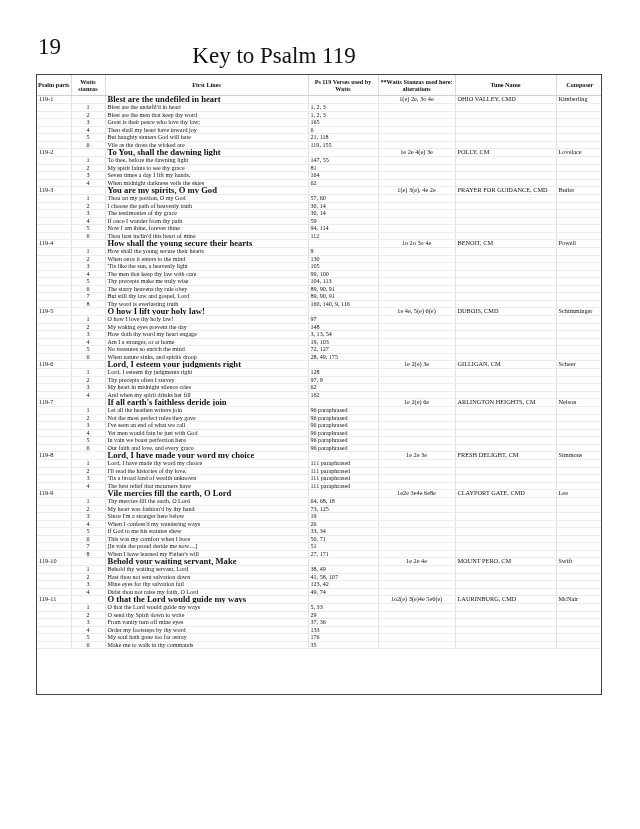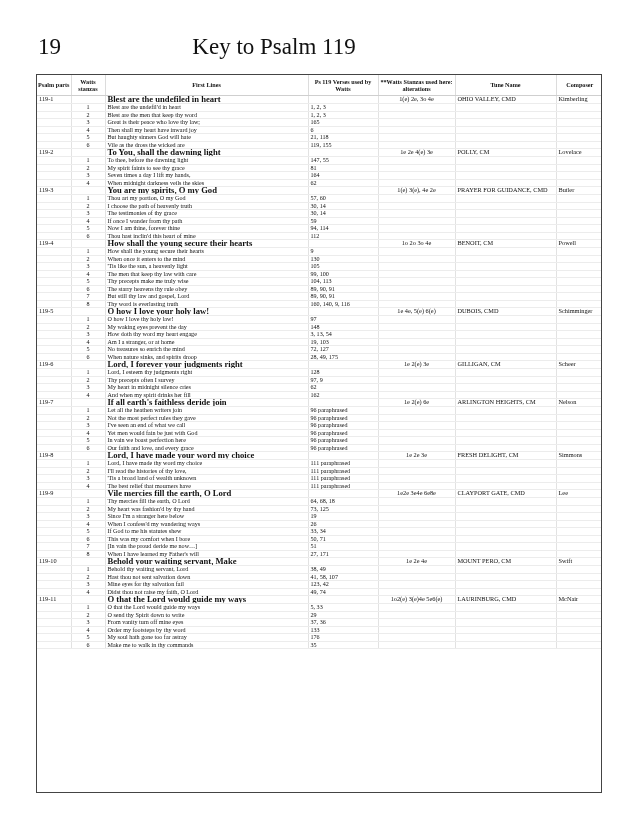--- a/index.html
+++ b/index.html
@@ -5,25 +5,25 @@
   html, body { margin: 0; padding: 0; background: #ffffff; }
   body {
     width: 640px; height: 829px; position: relative; overflow: hidden;
     font-family: "Liberation Serif", "DejaVu Serif", serif; color: #111;
   }
   .page-number {
     position: absolute; left: 38px; top: 34px;
     font-size: 23px; line-height: 26px;
   }
   .page-title {
-    position: absolute; left: 0; width: 548px; top: 34px; text-align: center;
+    position: absolute; left: 0; width: 548px; top: 43px; text-align: center;
     font-size: 23px; line-height: 26px;
   }
   .sheet {
-    position: absolute; left: 36px; top: 74px; width: 566px; height: 719px;
+    position: absolute; left: 36px; top: 74px; width: 566px; height: 621px;
     border: 1.5px solid #444; box-sizing: border-box; overflow: hidden;
   }
   table {
     border-collapse: collapse; table-layout: fixed; width: 100%;
   }
   col.c1 { width: 34px; } col.c2 { width: 34px; } col.c3 { width: 203px; }
   col.c4 { width: 70px; } col.c5 { width: 77px; } col.c6 { width: 101px; } col.c7 { width: 47px; }
   thead th {
     font-size: 6.2px; line-height: 7.5px; font-weight: bold; height: 20px;
     border-right: 1px solid #dcdcdc; border-bottom: 1px solid #cfcfcf; padding: 0 1px;
@@ -317,21 +317,21 @@
           <td class="num">8</td>
           <td>Thy word is everlasting truth</td>
           <td>160, 140, 9, 116</td>
           <td></td>
           <td></td>
           <td></td>
         </tr>
         <tr class="group">
           <td>119-5</td>
           <td></td>
-          <td class="title">O how I love your holy law!</td>
+          <td class="title">O how I lift your holy law!</td>
           <td></td>
           <td class="center">1e 4e, 5(e) 6(e)</td>
           <td>DUBOIS, CMD</td>
           <td>Schimminger</td>
         </tr>
         <tr>
           <td></td>
           <td class="num">1</td>
           <td>O how I love thy holy law!</td>
           <td>97</td>
@@ -380,21 +380,21 @@
           <td class="num">6</td>
           <td>When nature sinks, and spirits droop</td>
           <td>28, 49, 175</td>
           <td></td>
           <td></td>
           <td></td>
         </tr>
         <tr class="group">
           <td>119-6</td>
           <td></td>
-          <td class="title">Lord, I forever your judgments right</td>
+          <td class="title">Lord, I esteem your judgments right</td>
           <td></td>
           <td class="center">1e 2(e) 3e</td>
           <td>GILLIGAN, CM</td>
           <td>Scheer</td>
         </tr>
         <tr>
           <td></td>
           <td class="num">1</td>
           <td>Lord, I esteem thy judgments right</td>
           <td>128</td>

